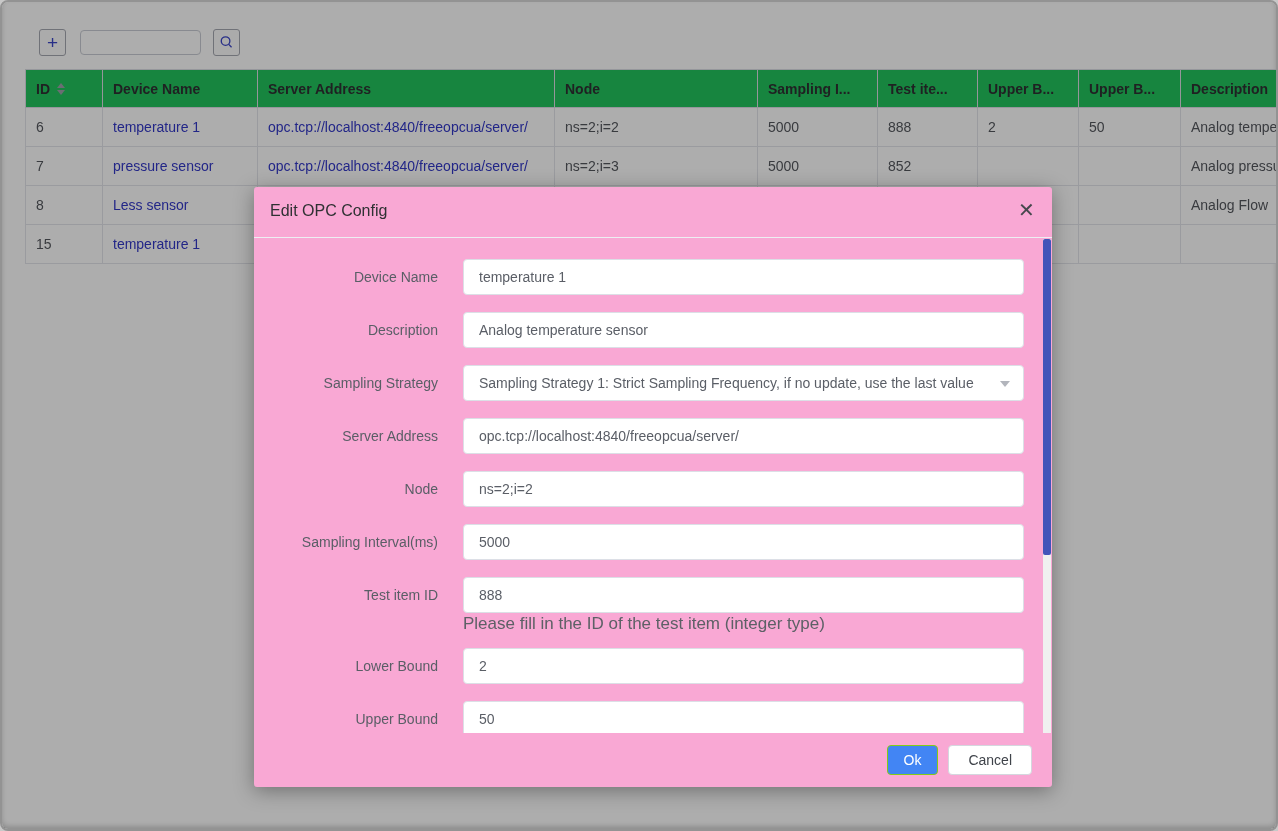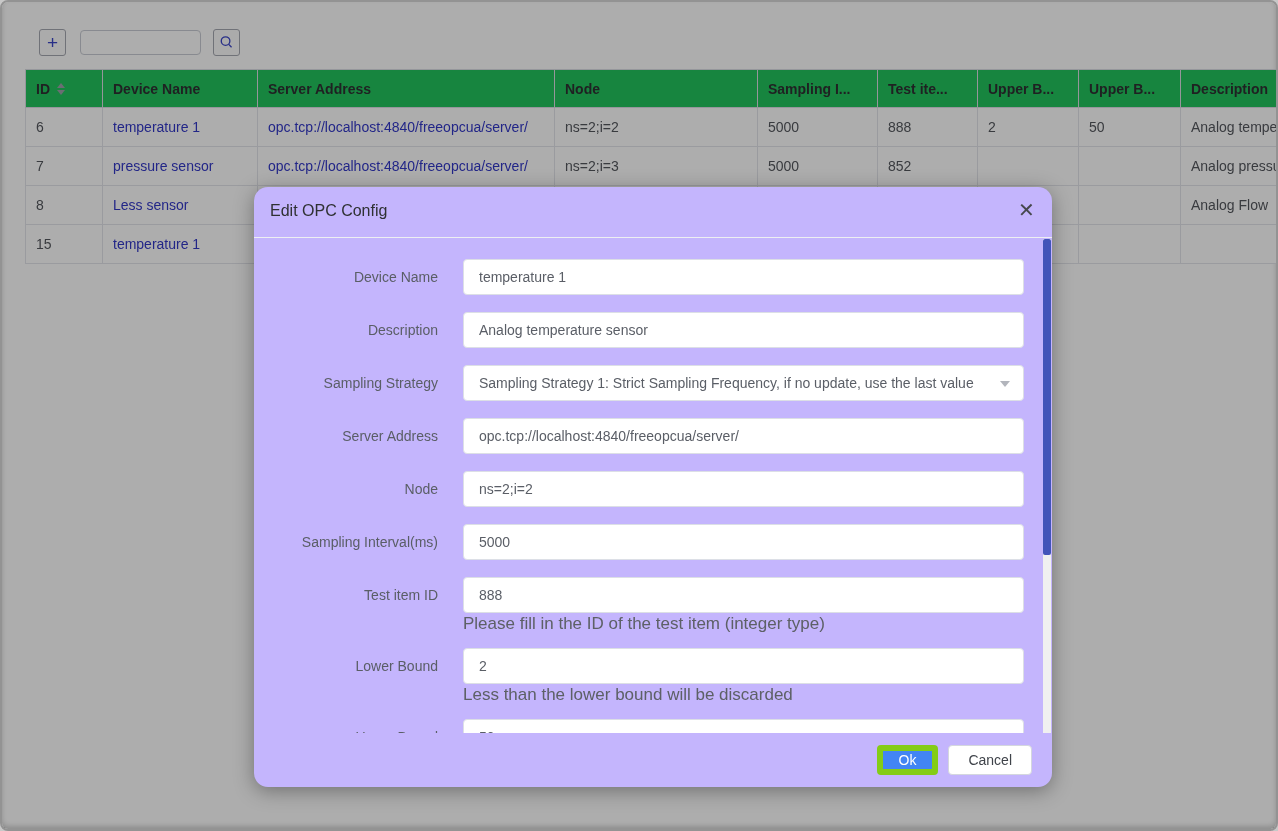--- a/index.html
+++ b/index.html
@@ -46,21 +46,21 @@
   .sort i { display:block; width:0; height:0; border-left:4px solid transparent; border-right:4px solid transparent; }
   .sort .up   { border-bottom:5px solid #9ea2aa; margin-bottom:2px; }
   .sort .down { border-top:5px solid #9ea2aa; }
 
   
   .overlay { position:absolute; inset:0; background:rgba(0,0,0,0.32); z-index:5; }
 
   
   .dialog {
     position:absolute; left:252px; top:185px; width:798px; height:600px;
-    background:#c4b5fd; border-radius:14px; z-index:10;
+    background:#f9a8d4; border-radius:3px; z-index:10;
     box-shadow:0 4px 20px rgba(0,0,0,0.35);
   }
   .dialog-header { position:relative; height:51px; border-bottom:1px solid #edeff2; }
   .dialog-title { position:absolute; left:16px; top:15px; font-size:16px; color:#2f3133; }
   .dialog-close {
     position:absolute; right:12px; top:9px; width:28px; height:28px;
     background:none; border:none; font-size:20px; color:#46484d; cursor:pointer; line-height:1;
   }
   .dialog-body {
     position:absolute; top:52px; left:0; right:0; bottom:54px;
@@ -83,21 +83,21 @@
     border-top:6px solid #b2b5bc;
   }
   .hint { margin-top:4px; font-size:17px; color:#5d6066; line-height:14px; }
 
   .dialog-footer {
     position:absolute; left:0; right:0; bottom:0; height:54px;
     display:flex; justify-content:flex-end; align-items:center; padding-right:20px;
   }
   .btn { height:30px; border-radius:4px; font-size:14px; cursor:pointer;
          font-family:"Liberation Sans", sans-serif; }
-  .btn-ok { background:#4285f4; color:#fff; border:6px solid #84cc16; padding:0 16px; margin-right:10px; }
+  .btn-ok { background:#4285f4; color:#fff; border:1px solid #84cc16; padding:0 16px; margin-right:10px; }
   .btn-cancel { background:#fff; color:#3f434a; border:1px solid #d4d7de; padding:4px 19px; }
 
   .scroll-track {
     position:absolute; top:52px; bottom:54px; right:1px; width:8px;
     background:#f0f0f0; z-index:11;
   }
   .scroll-thumb { position:absolute; top:0; left:0; width:8px; height:316px; background:#4254b9; border-radius:2px; cursor:pointer; }
 </style>
 </head>
 <body>
@@ -240,21 +240,20 @@
             <div class="form-label">Test item ID</div>
             <div class="field-col">
               <div class="control"><span>888</span></div>
               <div class="hint">Please fill in the ID of the test item (integer type)</div>
             </div>
           </div>
           <div class="form-row">
             <div class="form-label">Lower Bound</div>
             <div class="field-col">
               <div class="control"><span>2</span></div>
-              <div class="hint">Less than the lower bound will be discarded</div>
             </div>
           </div>
           <div class="form-row">
             <div class="form-label">Upper Bound</div>
             <div class="field-col">
               <div class="control"><span>50</span></div>
             </div>
           </div>
         </div>
     </div>

